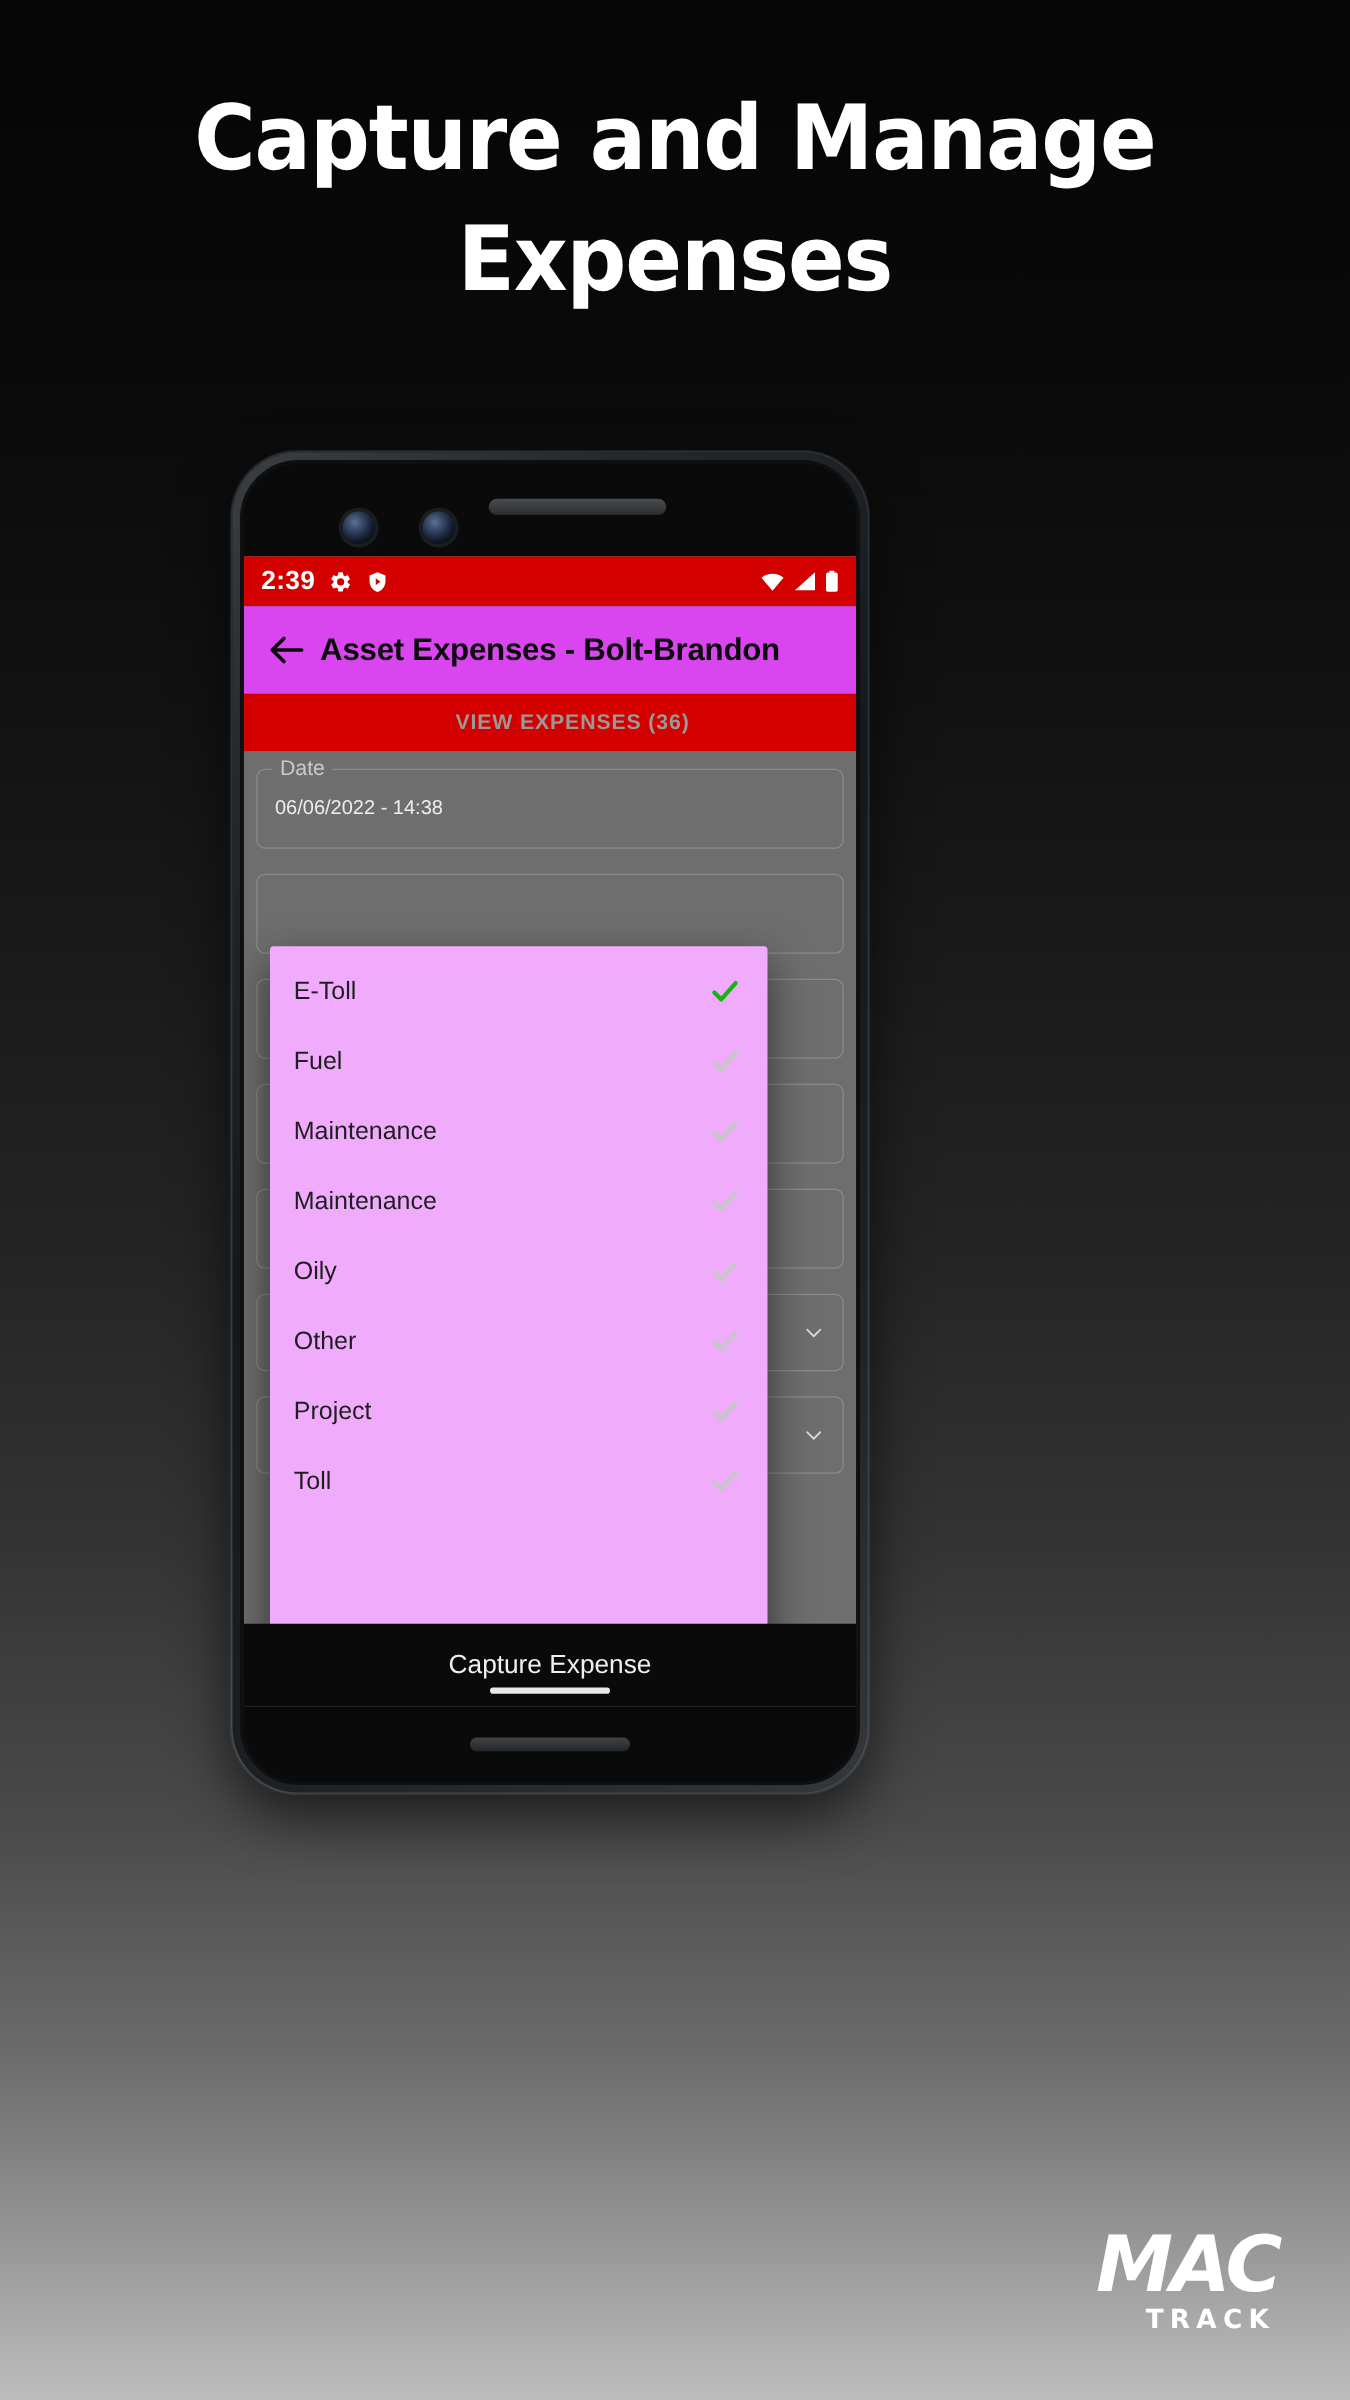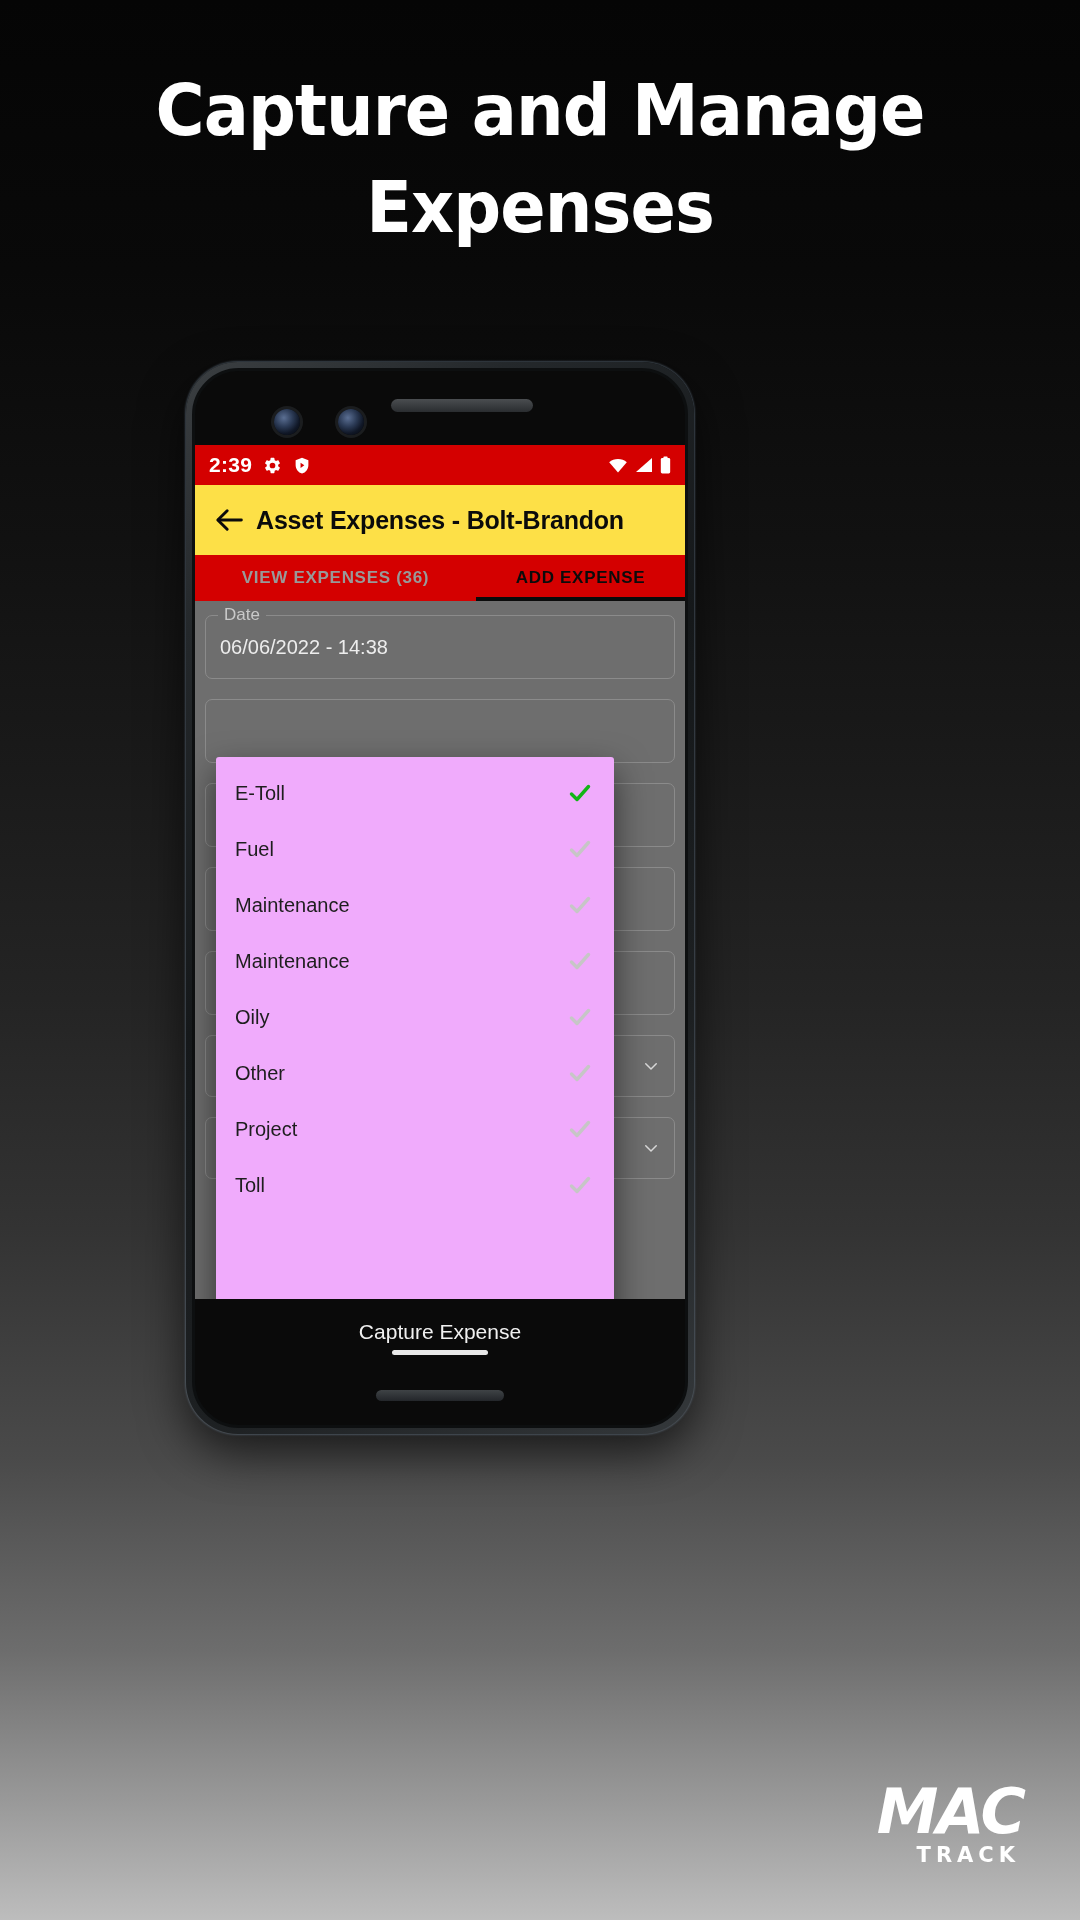--- a/index.html
+++ b/index.html
@@ -93,21 +93,21 @@
     padding: 0 14px;
     color: #fff;
   }
   #status-time { font-size: 21px; font-weight: bold; letter-spacing: .3px; }
   #statusbar .sb-left { display: flex; align-items: center; gap: 11px; }
   #statusbar .sb-right { margin-left: auto; display: flex; align-items: center; gap: 7px; }
   .sb-icon { display: block; }
 
   
   #appbar {
-    height: 70px; background: #fde047;
+    height: 70px; background: #d946ef;
     display: flex; align-items: center;
     padding: 0 18px;
   }
   #back-arrow { width: 34px; height: 34px; flex: 0 0 auto; }
   #appbar-title {
     flex: 1; text-align: center;
     color: #0b0b0b;
     font-size: 25px; font-weight: bold;
     letter-spacing: -.2px;
     padding-right: 34px;
@@ -146,21 +146,21 @@
     margin-bottom: 20px;
     display: flex; align-items: center;
     padding: 0 14px;
   }
   .field-legend {
     position: absolute; top: -11px; left: 12px;
     background: #6e6e6e;
     padding: 0 6px;
     font-size: 17px; color: #c9c9c9;
   }
-  .field-value { font-size: 20px; color: #ededed; }
+  .field-value { font-size: 16px; color: #ededed; }
   .select-field {
     border: 1px solid #8b8b8b;
     border-radius: 7px;
     height: 62px;
     margin-bottom: 20px;
     display: flex; align-items: center; justify-content: space-between;
     padding: 0 14px;
   }
   .select-value { font-size: 20px; color: #e8e8e8; }
   .chevron { width: 18px; height: 18px; }
@@ -277,23 +277,20 @@
           <line x1="20" y1="12" x2="4" y2="12"></line>
           <polyline points="10,5.5 3.4,12 10,18.5"></polyline>
         </svg>
         <div id="appbar-title">Asset Expenses - Bolt-Brandon</div>
       </div>
 
       <div id="tabs">
         <div class="tab inactive">
           <span>VIEW EXPENSES (36)</span>
         </div>
-        <div class="tab active">
-          <span>ADD EXPENSE</span>
-        </div>
       </div>
 
       <div id="form-area">
 
         <div class="field">
           <span class="field-legend">Date</span>
           <span class="field-value">06/06/2022 - 14:38</span>
         </div>
 
         <div class="field"></div>

